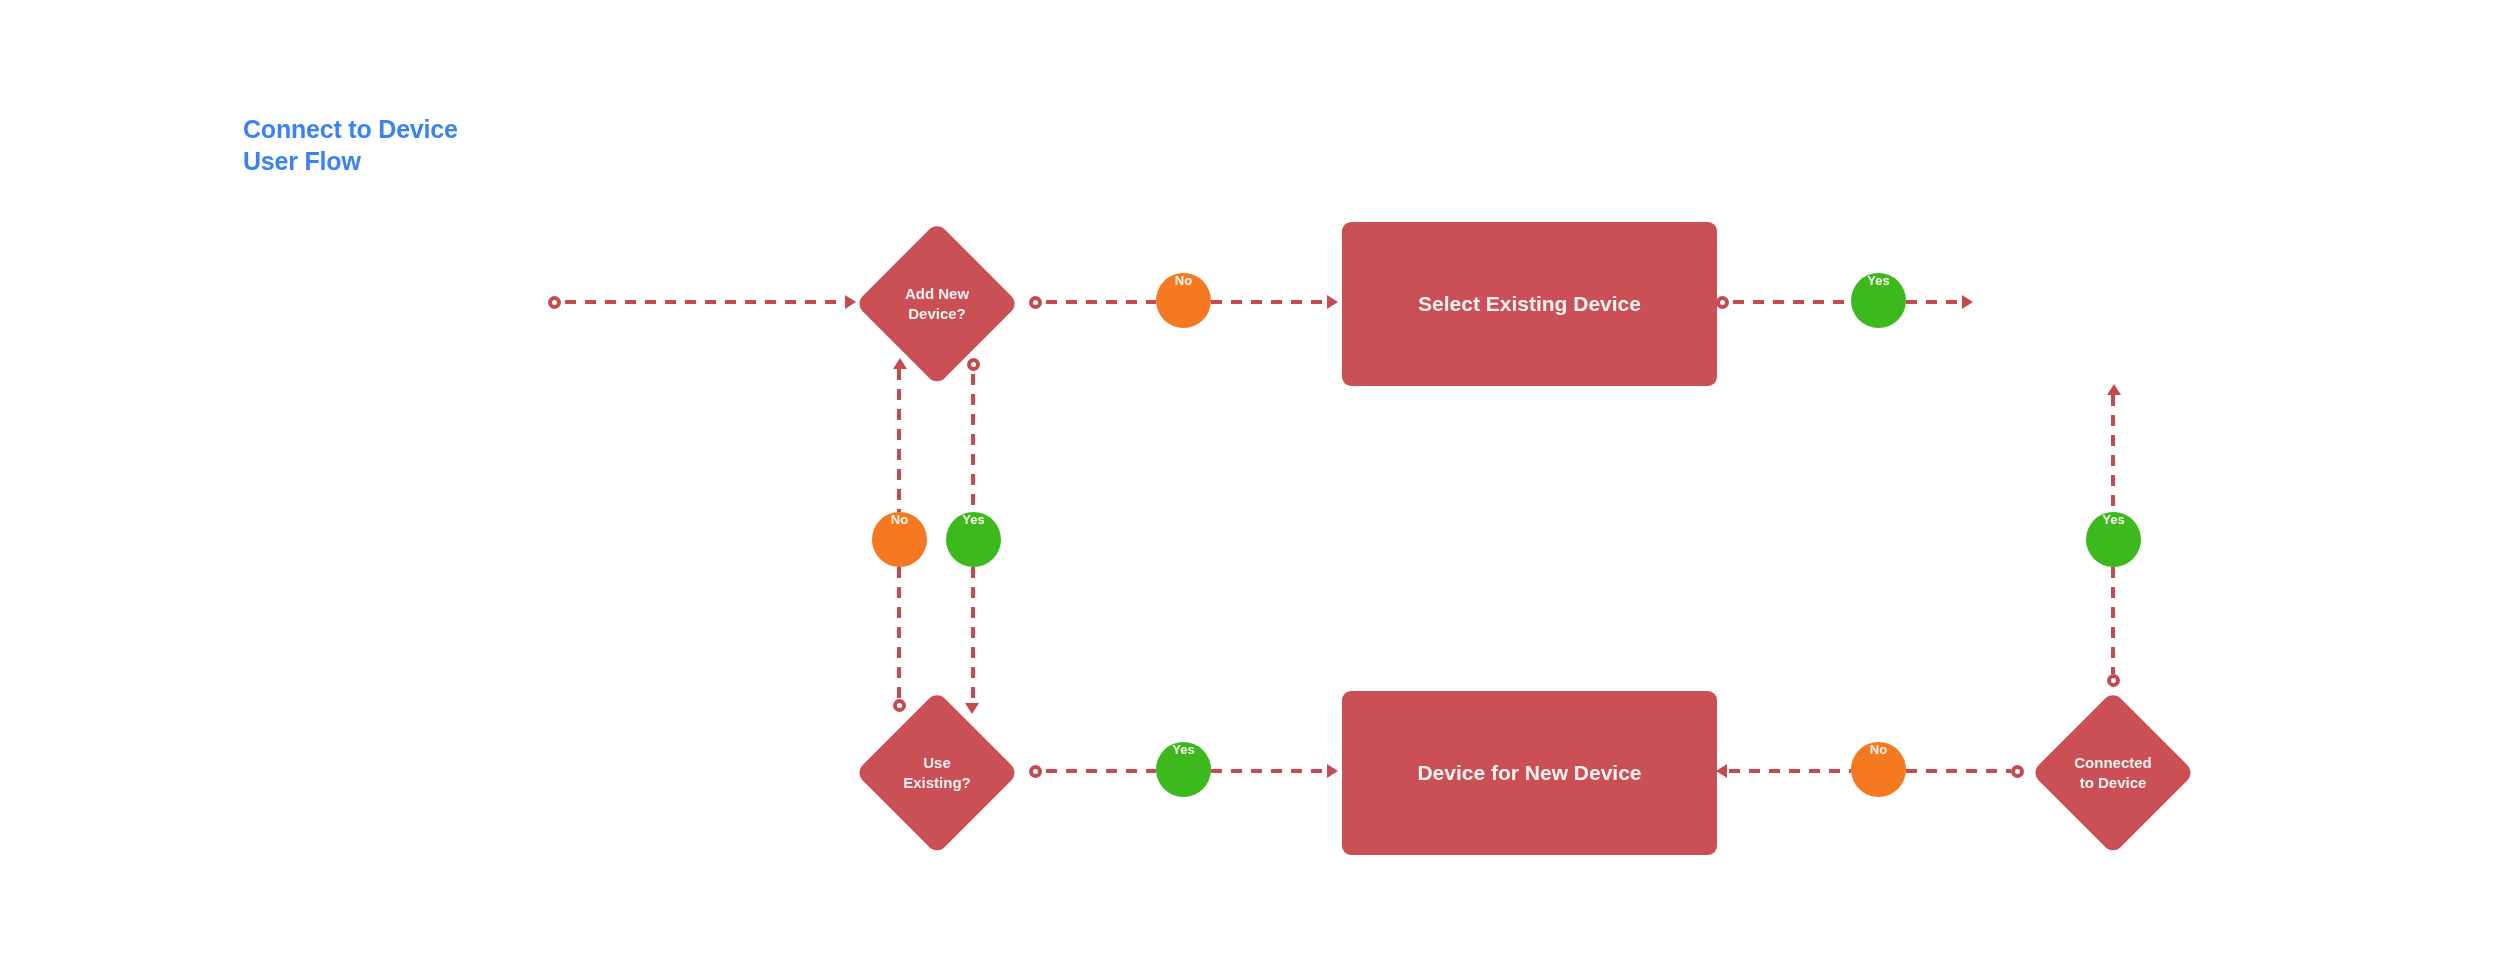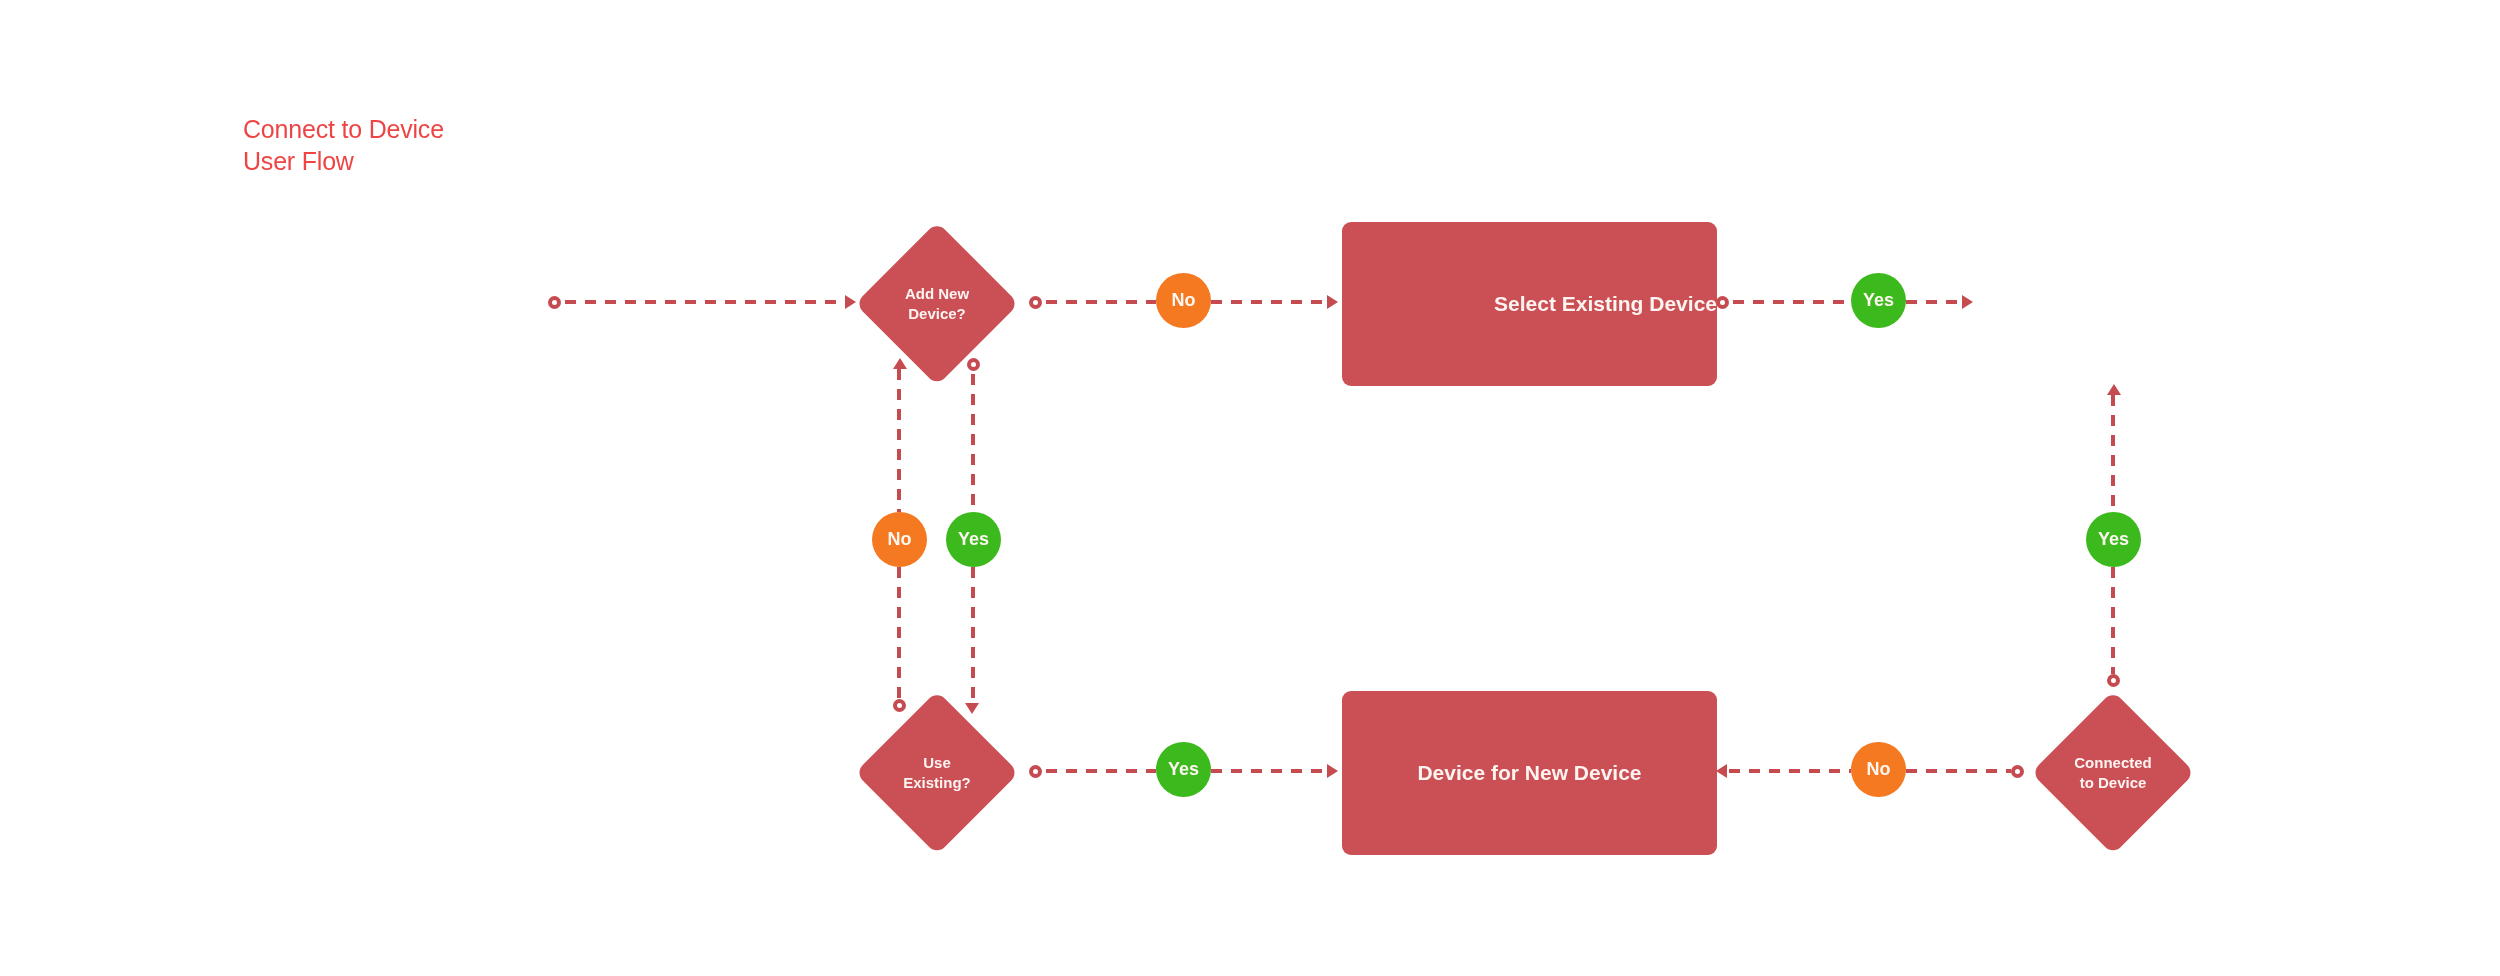--- a/index.html
+++ b/index.html
@@ -21,22 +21,22 @@
   }
 
   
   #flow-title {
     position: absolute;
     left: 243px;
     top: 113px;
     width: 420px;
     font-size: 25px;
     line-height: 1.28;
-    font-weight: normal;
-    color: #ef4444;
+    font-weight: bold;
+    color: #3b82f6;
     letter-spacing: -0.2px;
     white-space: pre-line;
   }
 
   
   .node {
     position: absolute;
     box-sizing: border-box;
     display: flex;
     align-items: center;
@@ -140,24 +140,23 @@
     border-top: 11px solid #c64b50;
   }
 
   
   .badge {
     position: absolute;
     width: 55px;
     height: 55px;
     border-radius: 50%;
     display: flex;
-    align-items: center;
     justify-content: center;
     color: #fdf6f0;
-    font-size: 18px;
+    font-size: 13px;
     font-weight: bold;
     z-index: 4;
   }
   .badge-no  { background: #f47920; }
   .badge-yes { background: #3cb91d; }
 </style>
 </head>
 <body>
 
 <div id="canvas">
@@ -225,21 +224,21 @@
   <div class="edge edge-h" style="left:1906px; top:769px; width:105px;"></div>
   <div class="marker marker-ring" style="left:2011px; top:765px;"></div>
 
 
   <div class="node shape-decision" style="left:855px; top:222px; width:164px; height:164px;">
     <span class="diamond-body"></span>
     <span class="node-label">Add New
 Device?</span>
   </div>
 
-  <div class="node shape-process" style="left:1342px; top:222px; width:375px; height:164px;justify-content:flex-end;">
+  <div class="node shape-process" style="left:1342px; top:222px; width:375px; height:164px;">
     <span class="node-label">Select Existing Device</span>
   </div>
 
 
   <div class="node shape-decision" style="left:855px; top:691px; width:164px; height:164px;">
     <span class="diamond-body"></span>
     <span class="node-label">Use
 Existing?</span>
   </div>
 

